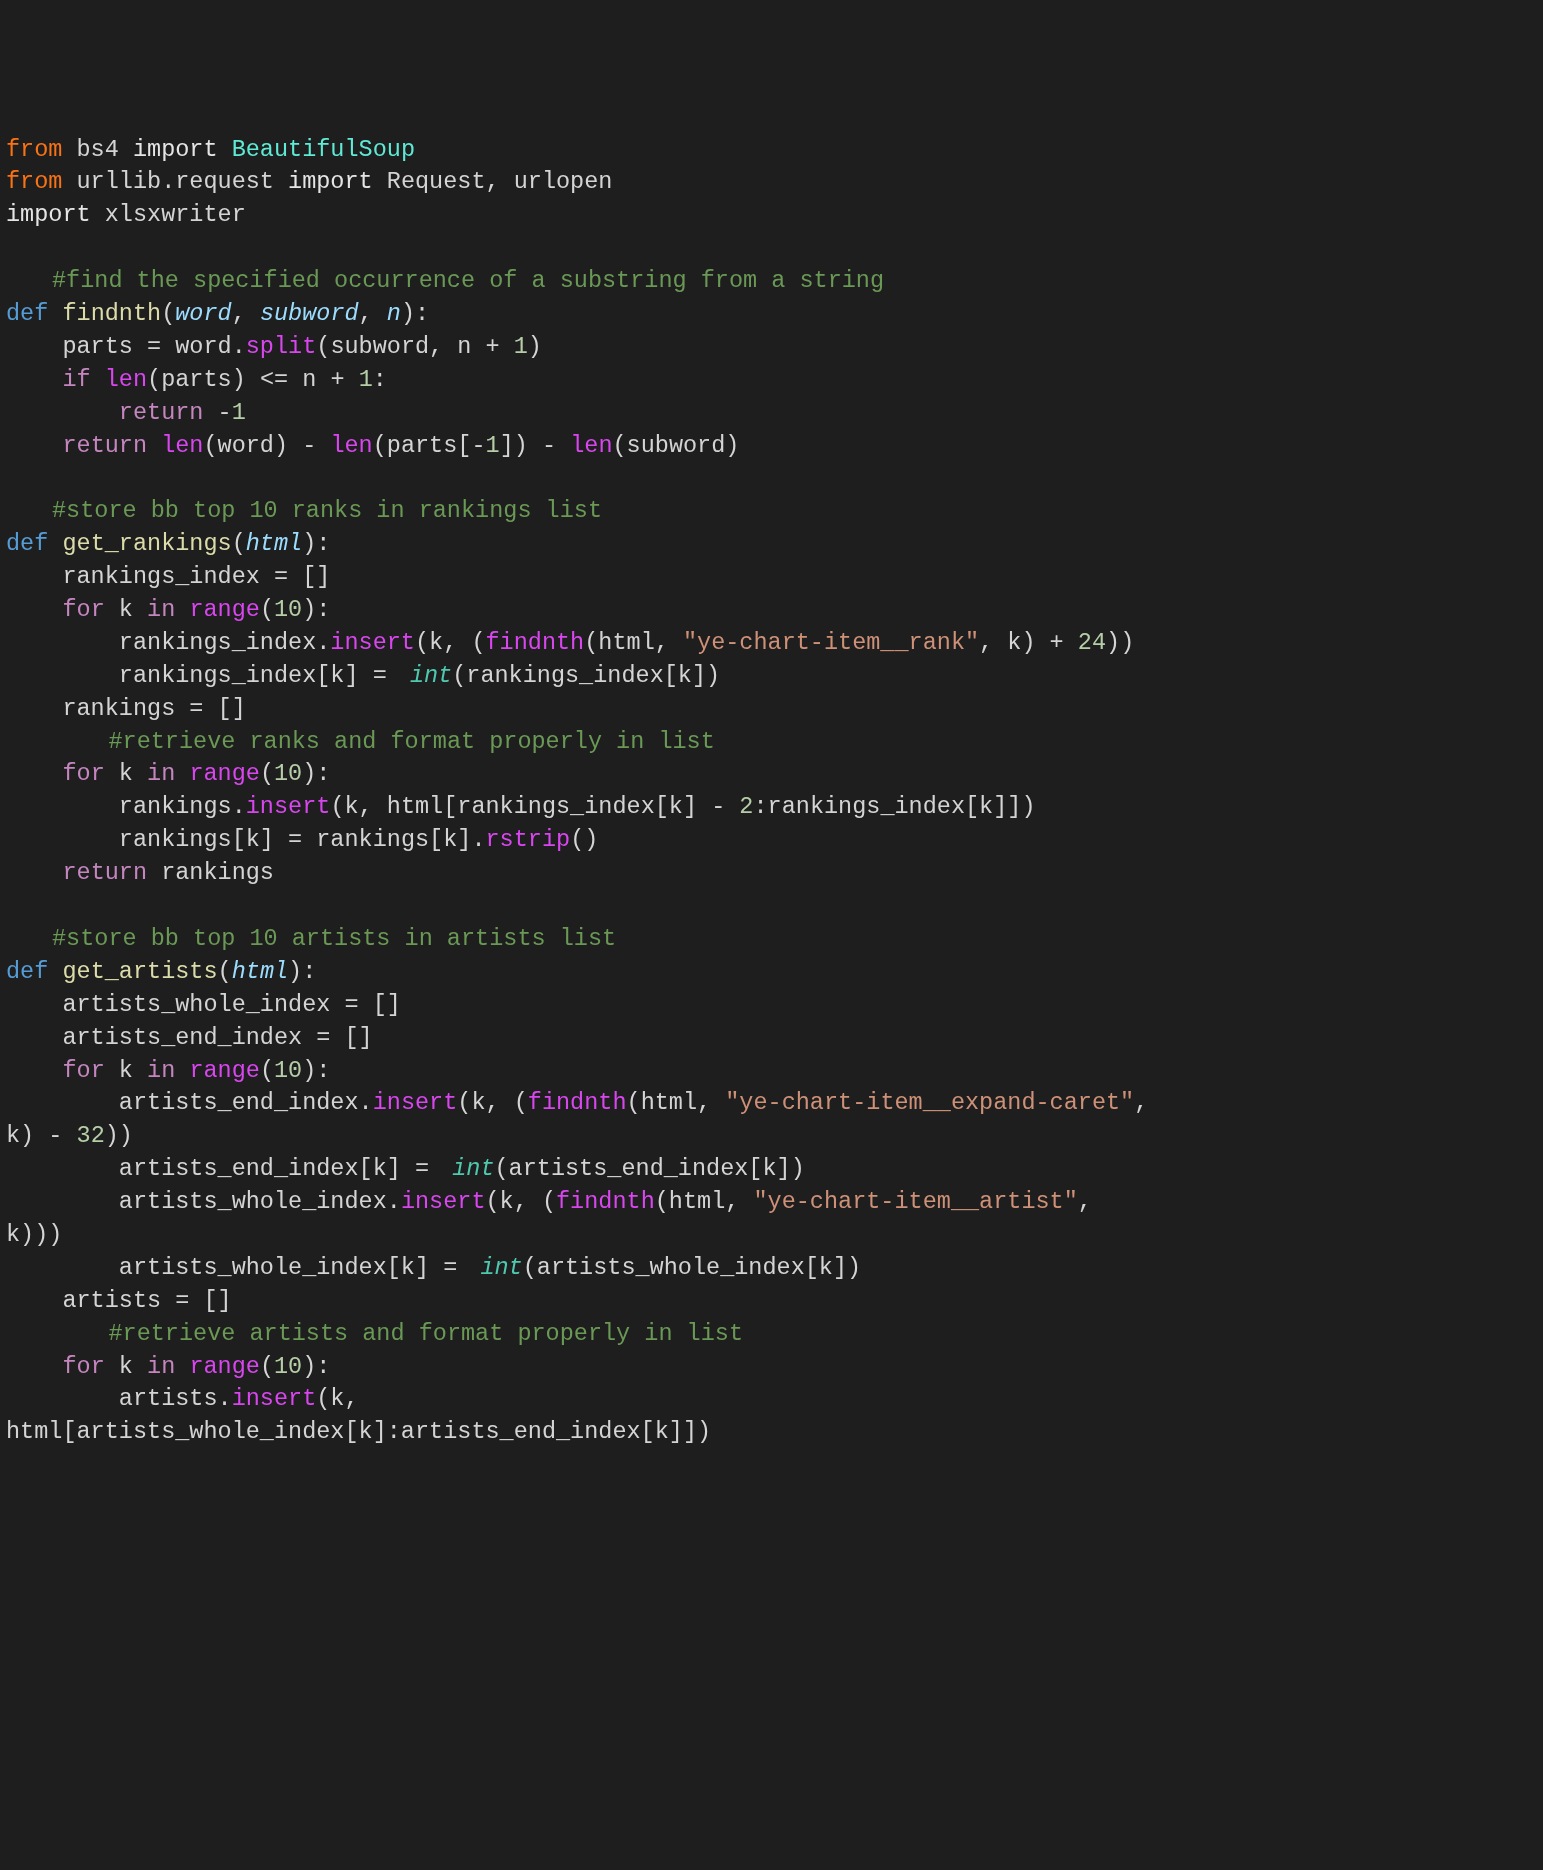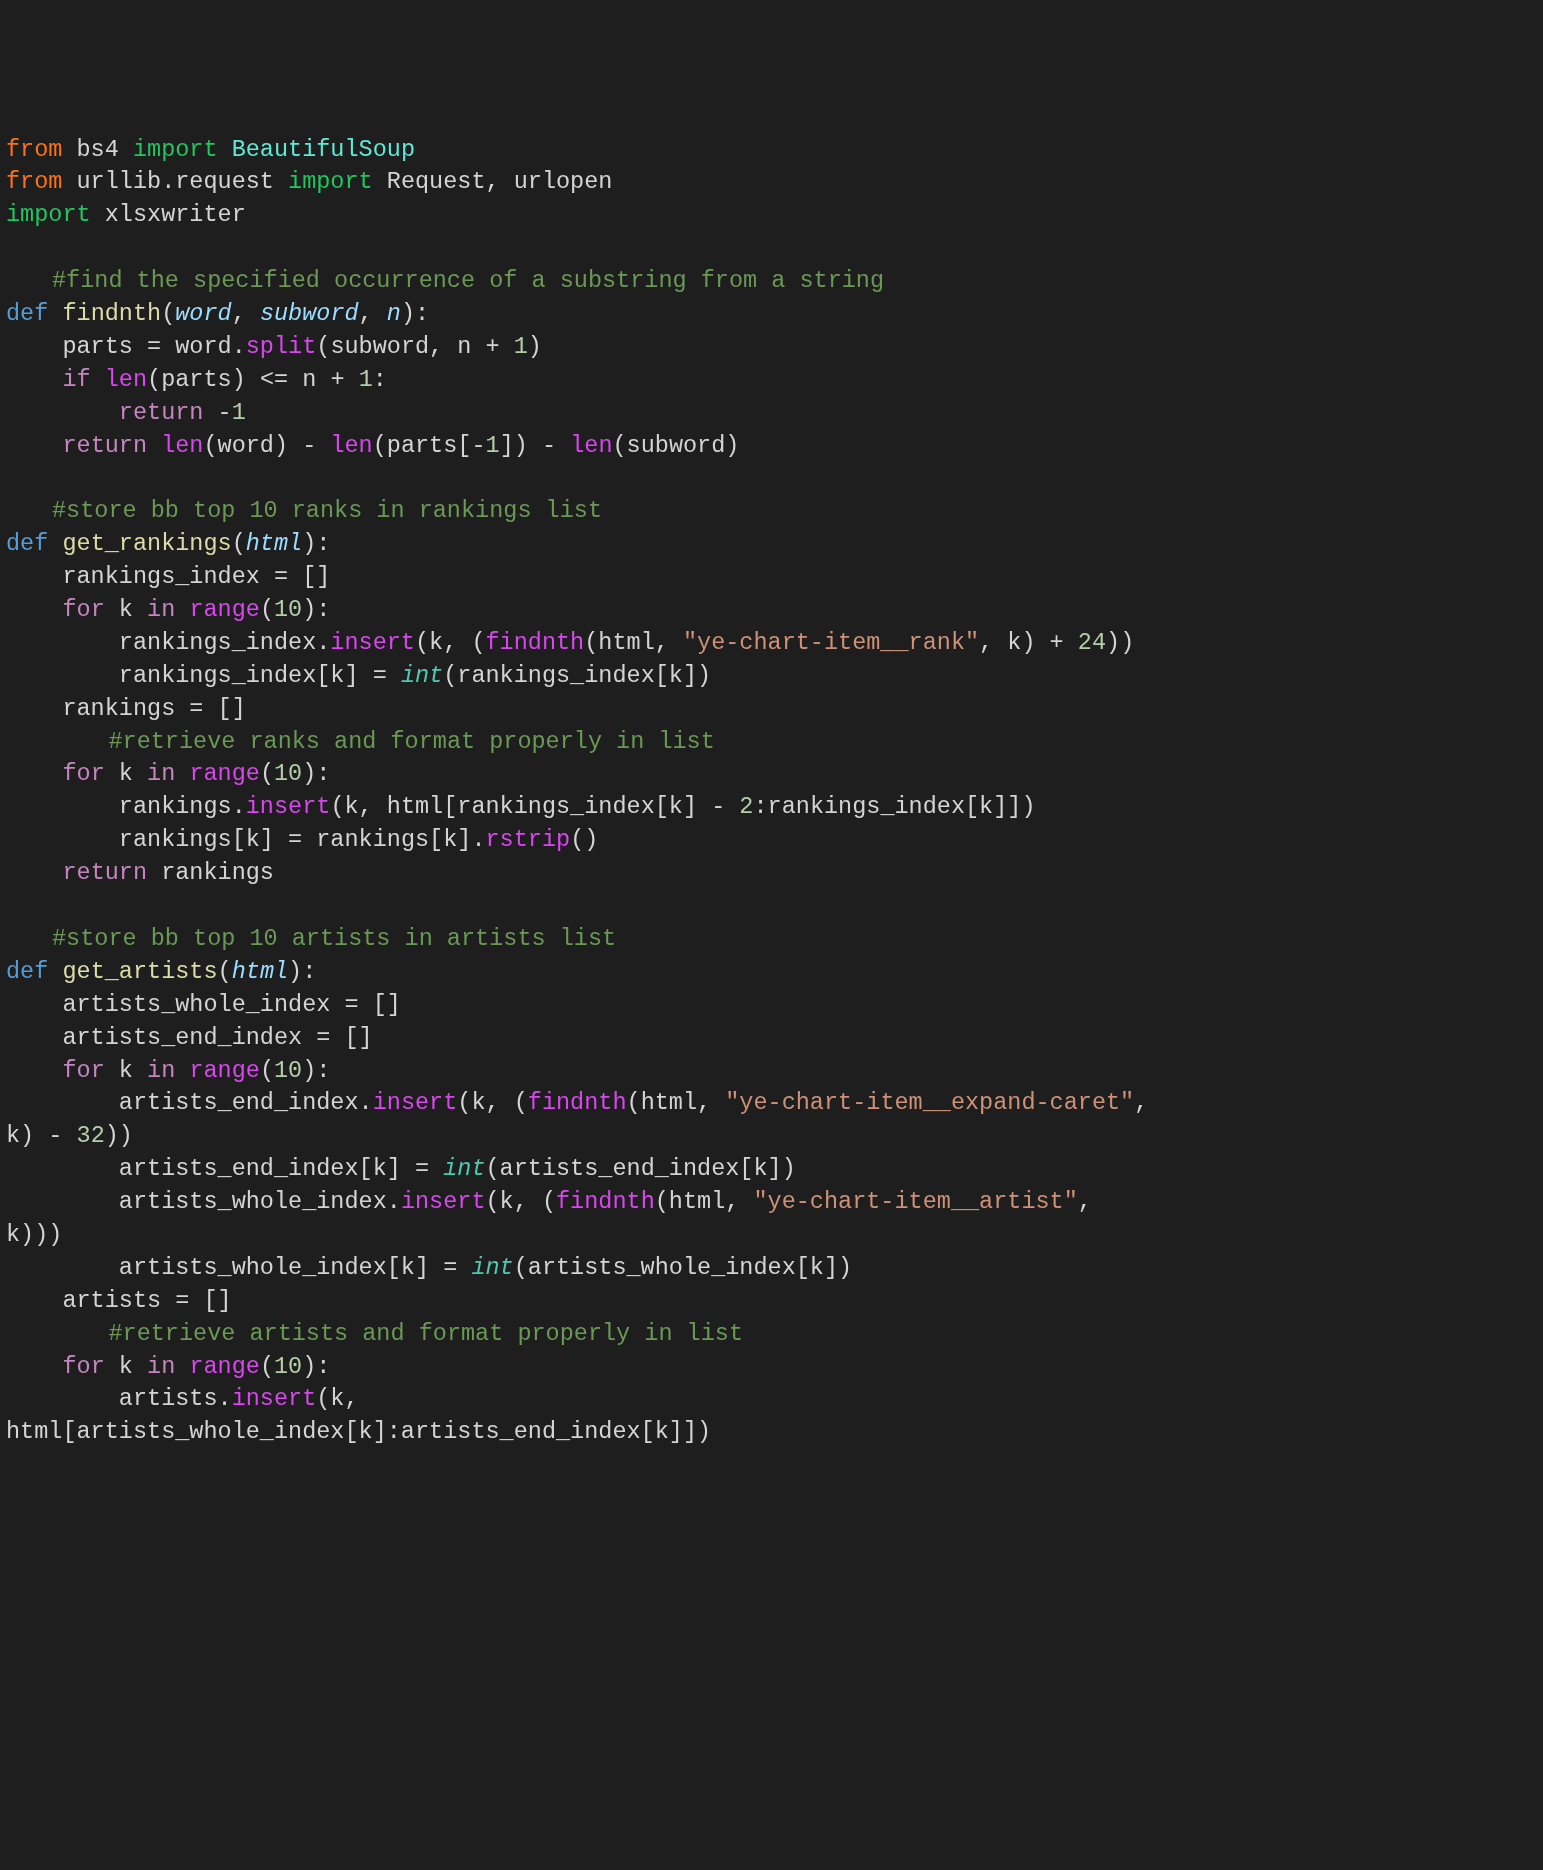--- a/index.html
+++ b/index.html
@@ -9,29 +9,29 @@
     font-family: "Consolas", "Monaco", "Courier New", monospace;
     font-size: 23.5px;
     line-height: 1.4;
     color: #d4d4d4;
     white-space: pre;
     overflow-x: auto;
   }
   .code-container {
     padding: 2px 6px;
   }
-  .kw-import { color: #22c55e; }
+  .kw-import { color: #e5e5e5; }
   .kw-from { color: #f97316; }
   .kw-def { color: #569cd6; }
   .kw-ctrl { color: #c586c0; }
   .kw-return { color: #c586c0; }
   .fn-name { color: #dcdcaa; }
   .fn-call { color: #d946ef; }
   .param { color: #9cdcfe; font-style: italic; }
-  .builtin { color: #4ec9b0; font-style: italic; }
+  .builtin { color: #4ec9b0; font-style: italic; margin-left: 9px; }
   .module { color: #5eead4; }
   .str { color: #ce9178; }
   .num { color: #b5cea8; }
   .op { color: #d4d4d4; }
   .comment { color: #6a9955; margin-left: 46px; }
   .plain { color: #d4d4d4; }
 </style>
 </head>
 <body>
 

